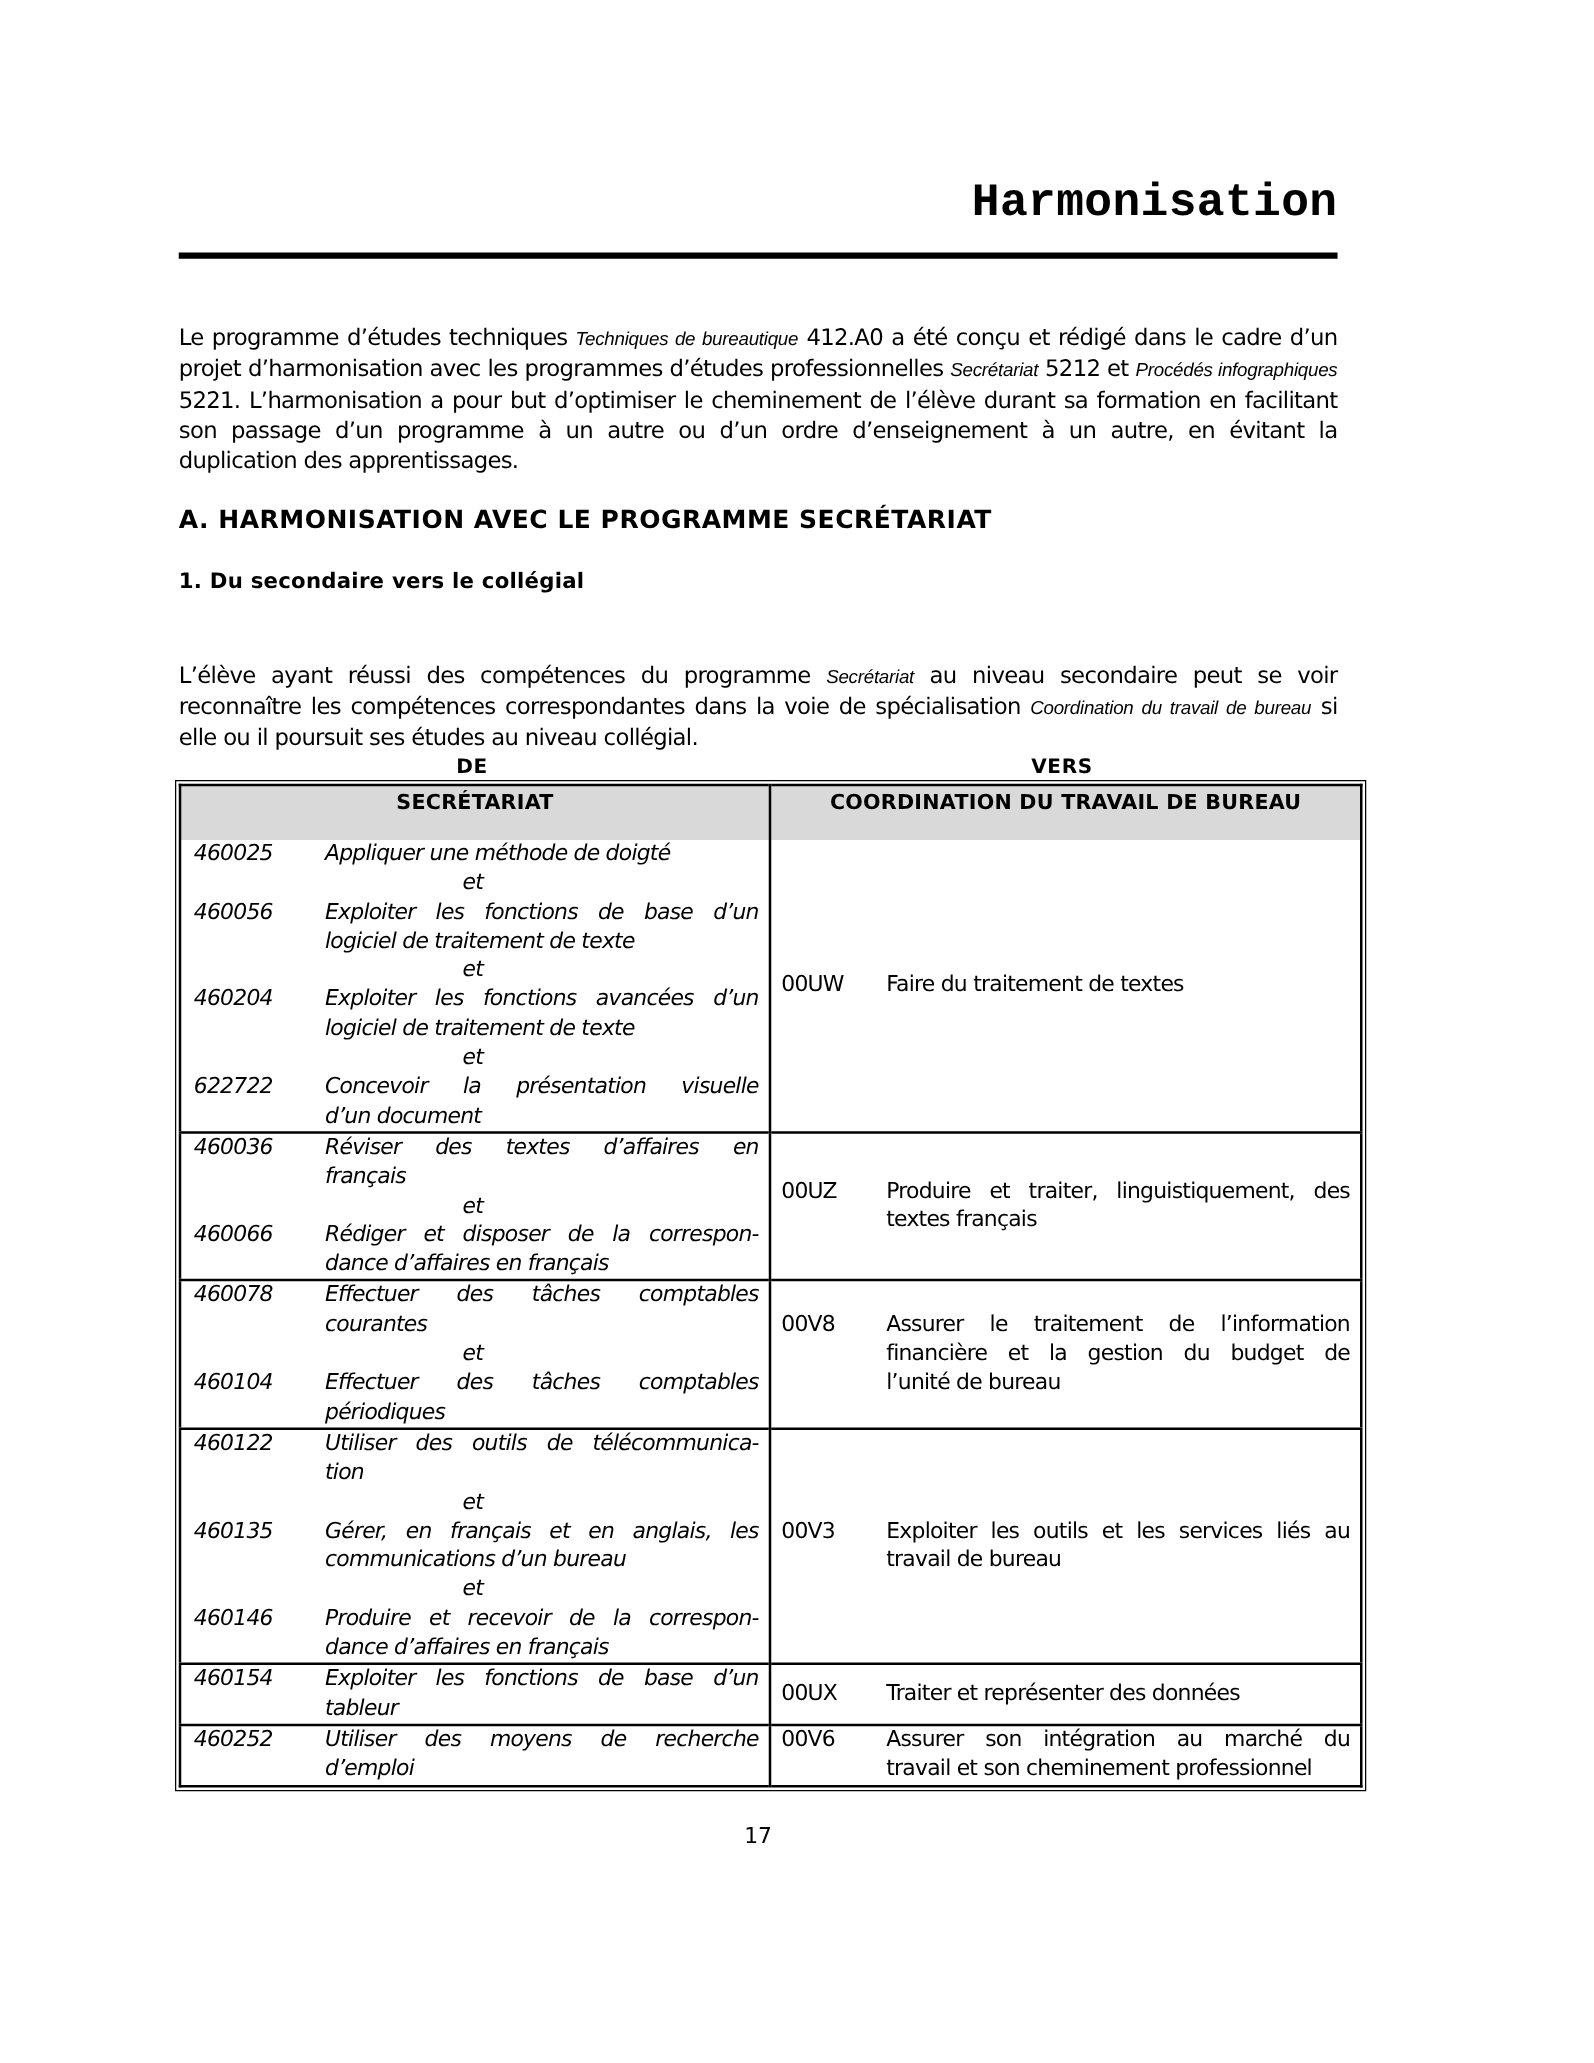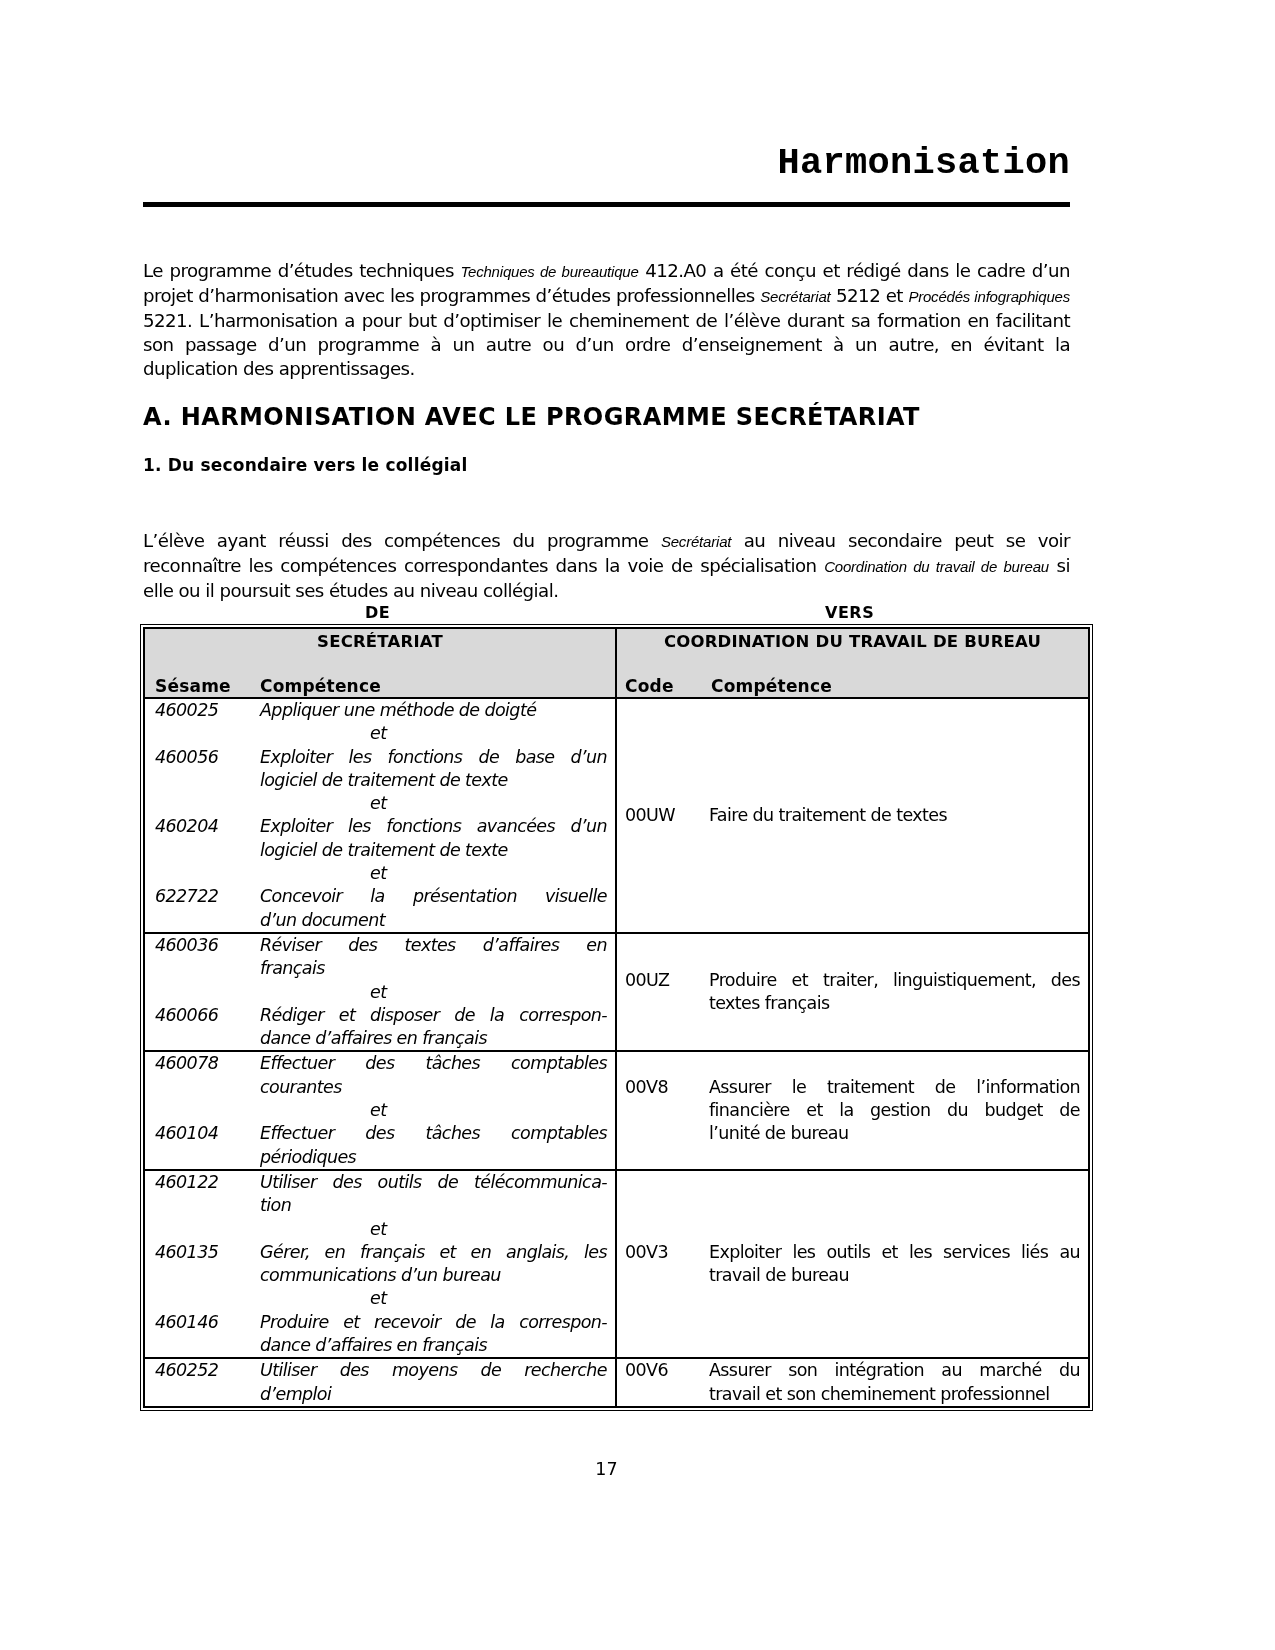--- a/index.html
+++ b/index.html
@@ -22,21 +22,21 @@
       text-align: justify; letter-spacing: -0.55px; word-spacing: 0px;
     }
     .para .it {
       font-family: Liberation Sans, sans-serif; font-style: italic;
       font-size: 15px; letter-spacing: -0.2px;
     }
     .p1 { top: 259px; }
     .p2 { top: 529px; }
     .h-section {
       position: absolute; left: 0; top: 403px; margin: 0;
-      font-weight: bold; font-size: 24px; letter-spacing: 0.4px;
+      font-weight: bold; font-size: 20px; letter-spacing: 0.4px;
     }
     .h-sub {
       position: absolute; left: 0; top: 455px; margin: 0;
       font-weight: bold; font-size: 17px; letter-spacing: 0.2px;
     }
     .de-label, .vers-label {
       position: absolute; top: 603px; font-weight: bold; font-size: 16px; letter-spacing: 0.5px;
     }
     .de-label { left: 222px; }
     .vers-label { left: 682px; }
@@ -96,34 +96,20 @@
     <table>
       <colgroup>
         <col style="width:470px">
         <col style="width:471px">
       </colgroup>
       <thead>
         <tr class="hdr-top">
           <th class="sep">SECRÉTARIAT</th>
           <th>COORDINATION DU TRAVAIL DE BUREAU</th>
         </tr>
-        <tr class="hdr-cols">
-          <th class="sep">
-            <div style="display:flex;">
-              <span style="width:105px;flex:none;padding-left:2px;">Sésame</span>
-              <span>Compétence</span>
-            </div>
-          </th>
-          <th>
-            <div style="display:flex;">
-              <span style="width:86px;flex:none;">Code</span>
-              <span>Compétence</span>
-            </div>
-          </th>
-        </tr>
       </thead>
       <tbody id="tbl-body">
           <tr class="grp">
             <td class="left-cell sep">
               <div class="line">
                 <span class="code">460025</span>
                 <span class="txt">Appliquer une méthode de doigté</span>
               </div>
               <div class="line">
                 <span class="code"></span>
@@ -279,20 +265,40 @@
                 <span class="rtxt">
                   <span class="jl" style="display: block;">Exploiter les outils et les services liés au</span>
                   <span class="" style="display: block;">travail de bureau</span>
                 </span>
               </div>
             </td>
           </tr>
           <tr class="grp">
             <td class="left-cell sep">
               <div class="line">
+                <span class="code">460154</span>
+                <span class="txt just">Exploiter les fonctions de base d’un</span>
+              </div>
+              <div class="line">
+                <span class="code"></span>
+                <span class="txt">tableur</span>
+              </div>
+            </td>
+            <td class="right-cell">
+              <div class="rline">
+                <span class="rcode">00UX</span>
+                <span class="rtxt">
+                  <span class="" style="display: block;">Traiter et représenter des données</span>
+                </span>
+              </div>
+            </td>
+          </tr>
+          <tr class="grp">
+            <td class="left-cell sep">
+              <div class="line">
                 <span class="code">460252</span>
                 <span class="txt just">Utiliser des moyens de recherche</span>
               </div>
               <div class="line">
                 <span class="code"></span>
                 <span class="txt">d’emploi</span>
               </div>
             </td>
             <td class="right-cell">
               <div class="rline">

